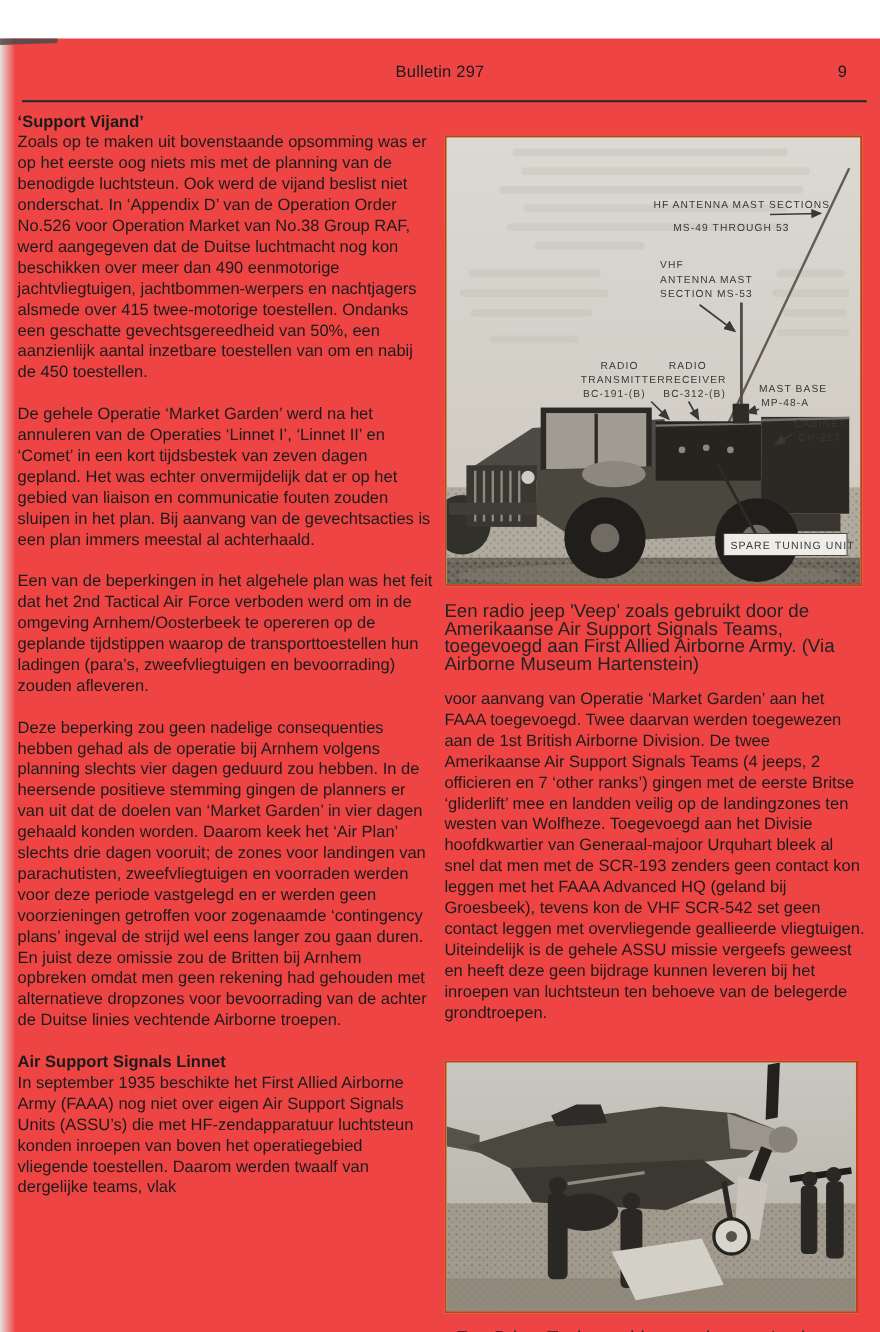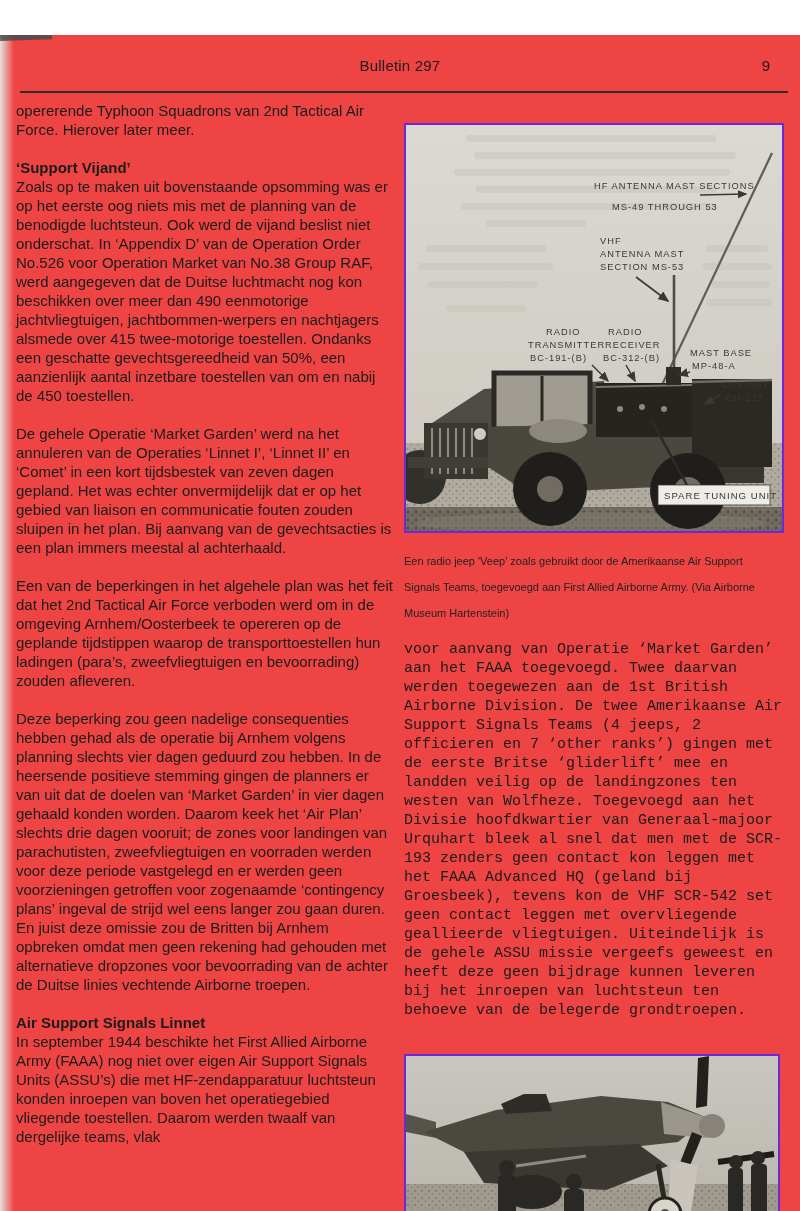--- a/index.html
+++ b/index.html
@@ -22,47 +22,46 @@
   .header-title { position:absolute; top:22px; left:0; right:0; text-align:center;
     font-size:15px; letter-spacing:.2px; }
   .pageno { position:absolute; top:22px; right:30px; font-size:15px; }
   .rule { position:absolute; top:56px; left:20px; width:768px; height:2px; background:#2d2d2b; }
 
   .col-left { position:absolute; left:16px; top:66px; width:377px; }
   .col-left p, .bodytext { font-size:15px; line-height:19px; margin:0 0 19px; }
   .sec-heading { font-size:15px; line-height:19px; font-weight:bold; margin:0; }
 
   .col-right { position:absolute; left:404px; top:88px; width:386px; }
-  .photo-frame { box-sizing:border-box; border:2px solid #6d28d9; background:#d5d2ca; }
+  .photo-frame { box-sizing:border-box; border:2px solid #c2410c; background:#d5d2ca; }
   .jeep-photo { width:380px; height:410px; }
   .typhoon-photo { width:376px; height:230px; margin-top:34px; }
-  .caption { font-size:11px; line-height:26px; margin:15px 0 0; width:374px; color:#222; }
-  .col-right .bodytext { margin:14px 0 0; width:382px;font-family:Liberation Mono, monospace; }
+  .caption { font-size:17px; line-height:16px; margin:15px 0 0; width:374px; color:#222; }
+  .col-right .bodytext { margin:14px 0 0; width:382px; }
   svg { display:block; }
   .anno { font-family:"Liberation Sans", sans-serif; fill:#3a3833; letter-spacing:1px; }
 </style>
 </head>
 <body>
 
 <div class="page">
   <div class="scan-mark"></div>
 
   <div class="header-title">Bulletin 297</div>
   <div class="pageno">9</div>
   <div class="rule"></div>
 
   <div class="col-left">
-    <p>opererende Typhoon Squadrons van 2nd Tactical Air Force. Hierover later meer.</p>
     <h3 class="sec-heading">‘Support Vijand’</h3>
     <p>Zoals op te maken uit bovenstaande opsomming was er op het eerste oog niets mis met de planning van de benodigde luchtsteun. Ook werd de vijand beslist niet onderschat. In ‘Appendix D’ van de Operation Order No.526 voor Operation Market van No.38 Group RAF, werd aangegeven dat de Duitse luchtmacht nog kon beschikken over meer dan 490 eenmotorige jachtvliegtuigen, jachtbommen-werpers en nachtjagers alsmede over 415 twee-motorige toestellen. Ondanks een geschatte gevechtsgereedheid van 50%, een aanzienlijk aantal inzetbare toestellen van om en nabij de 450 toestellen.</p>
     <p>De gehele Operatie ‘Market Garden’ werd na het annuleren van de Operaties ‘Linnet I’, ‘Linnet II’ en ‘Comet’ in een kort tijdsbestek van zeven dagen gepland. Het was echter onvermijdelijk dat er op het gebied van liaison en communicatie fouten zouden sluipen in het plan. Bij aanvang van de gevechtsacties is een plan immers meestal al achterhaald.</p>
     <p>Een van de beperkingen in het algehele plan was het feit dat het 2nd Tactical Air Force verboden werd om in de omgeving Arnhem/Oosterbeek te opereren op de geplande tijdstippen waarop de transporttoestellen hun ladingen (para’s, zweefvliegtuigen en bevoorrading) zouden afleveren.</p>
     <p>Deze beperking zou geen nadelige consequenties hebben gehad als de operatie bij Arnhem volgens planning slechts vier dagen geduurd zou hebben. In de heersende positieve stemming gingen de planners er van uit dat de doelen van ‘Market Garden’ in vier dagen gehaald konden worden. Daarom keek het ‘Air Plan’ slechts drie dagen vooruit; de zones voor landingen van parachutisten, zweefvliegtuigen en voorraden werden voor deze periode vastgelegd en er werden geen voorzieningen getroffen voor zogenaamde ‘contingency plans’ ingeval de strijd wel eens langer zou gaan duren. En juist deze omissie zou de Britten bij Arnhem opbreken omdat men geen rekening had gehouden met alternatieve dropzones voor bevoorrading van de achter de Duitse linies vechtende Airborne troepen.</p>
     <h3 class="sec-heading">Air Support Signals Linnet</h3>
-    <p>In september 1944 beschikte het First Allied Airborne Army (FAAA) nog niet over eigen Air Support Signals Units (ASSU’s) die met HF-zendapparatuur luchtsteun konden inroepen van boven het operatiegebied vliegende toestellen. Daarom werden twaalf van dergelijke teams, vlak</p>
+    <p>In september 1935 beschikte het First Allied Airborne Army (FAAA) nog niet over eigen Air Support Signals Units (ASSU’s) die met HF-zendapparatuur luchtsteun konden inroepen van boven het operatiegebied vliegende toestellen. Daarom werden twaalf van dergelijke teams, vlak</p>
   </div>
 
   <div class="col-right">
 
     <div class="photo-frame jeep-photo">
       <svg viewBox="0 0 376 406" width="376" height="406">
         <defs>
           <linearGradient id="sky" x1="0" y1="0" x2="0" y2="1">
             <stop offset="0" stop-color="#dcd9d2"></stop>
               <stop offset="1" stop-color="#ccc8c0"></stop>

